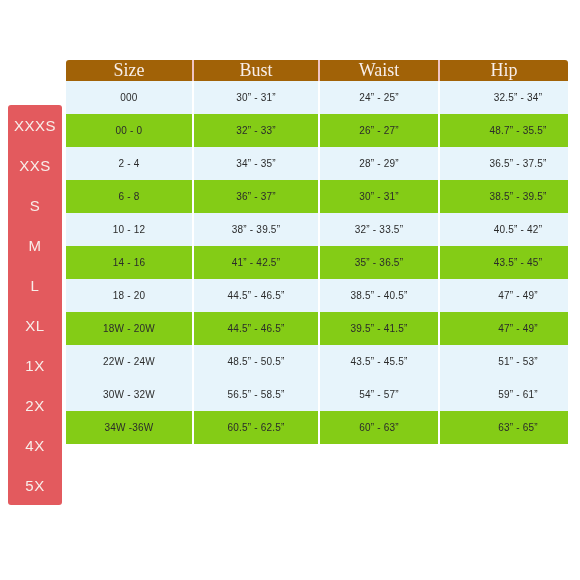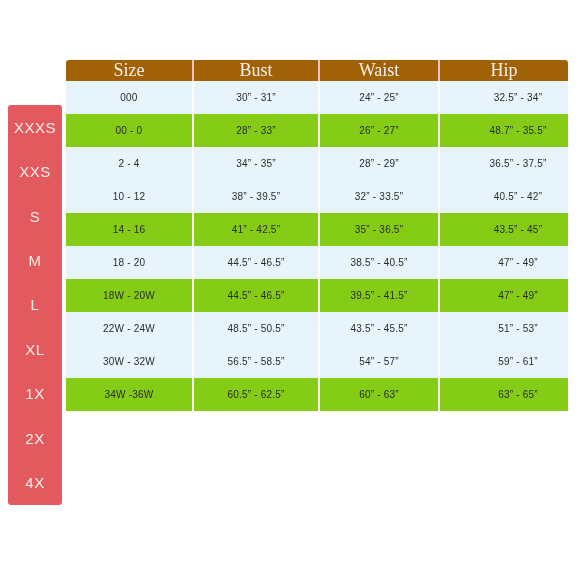--- a/index.html
+++ b/index.html
@@ -99,20 +99,21 @@
   <div class="size-rail">
       <div class="size-rail-cell">XXXS</div>
       <div class="size-rail-cell">XXS</div>
       <div class="size-rail-cell">S</div>
       <div class="size-rail-cell">M</div>
       <div class="size-rail-cell">L</div>
       <div class="size-rail-cell">XL</div>
       <div class="size-rail-cell">1X</div>
       <div class="size-rail-cell">2X</div>
       <div class="size-rail-cell">4X</div>
+      <div class="size-rail-cell">5X</div>
     </div>
 
   <table class="chart-table">
     <colgroup>
       <col class="col-size">
       <col class="col-bust">
       <col class="col-waist">
       <col class="col-hip">
     </colgroup>
     <thead>
@@ -125,29 +126,35 @@
     </thead>
     <tbody>
         <tr class="row-odd">
           <td>000</td>
           <td>30” - 31”</td>
           <td>24” - 25”</td>
           <td>32.5” - 34”</td>
         </tr>
         <tr class="row-even">
           <td>00 - 0</td>
-          <td>28” - 33”</td>
+          <td>32” - 33”</td>
           <td>26” - 27”</td>
           <td>48.7” - 35.5”</td>
         </tr>
         <tr class="row-odd">
           <td>2 - 4</td>
           <td>34” - 35”</td>
           <td>28” - 29”</td>
           <td>36.5” - 37.5”</td>
+        </tr>
+        <tr class="row-even">
+          <td>6 - 8</td>
+          <td>36” - 37”</td>
+          <td>30” - 31”</td>
+          <td>38.5” - 39.5”</td>
         </tr>
         <tr class="row-odd">
           <td>10 - 12</td>
           <td>38” - 39.5”</td>
           <td>32” - 33.5”</td>
           <td>40.5” - 42”</td>
         </tr>
         <tr class="row-even">
           <td>14 - 16</td>
           <td>41” - 42.5”</td>

